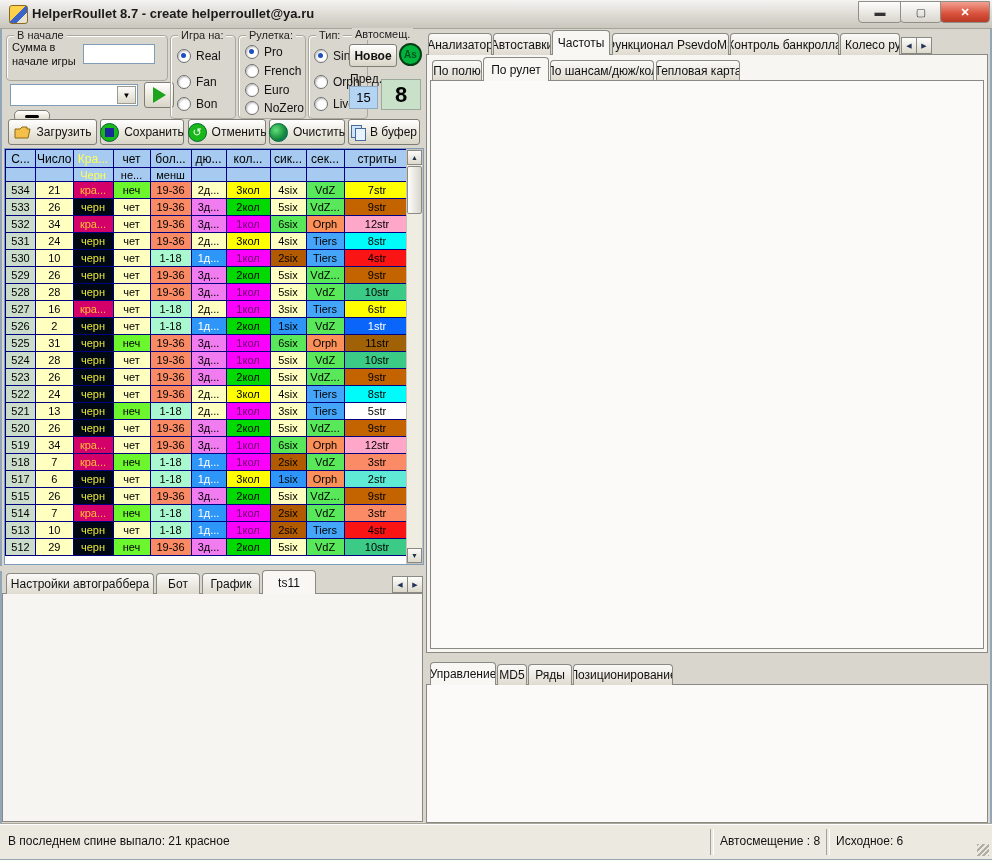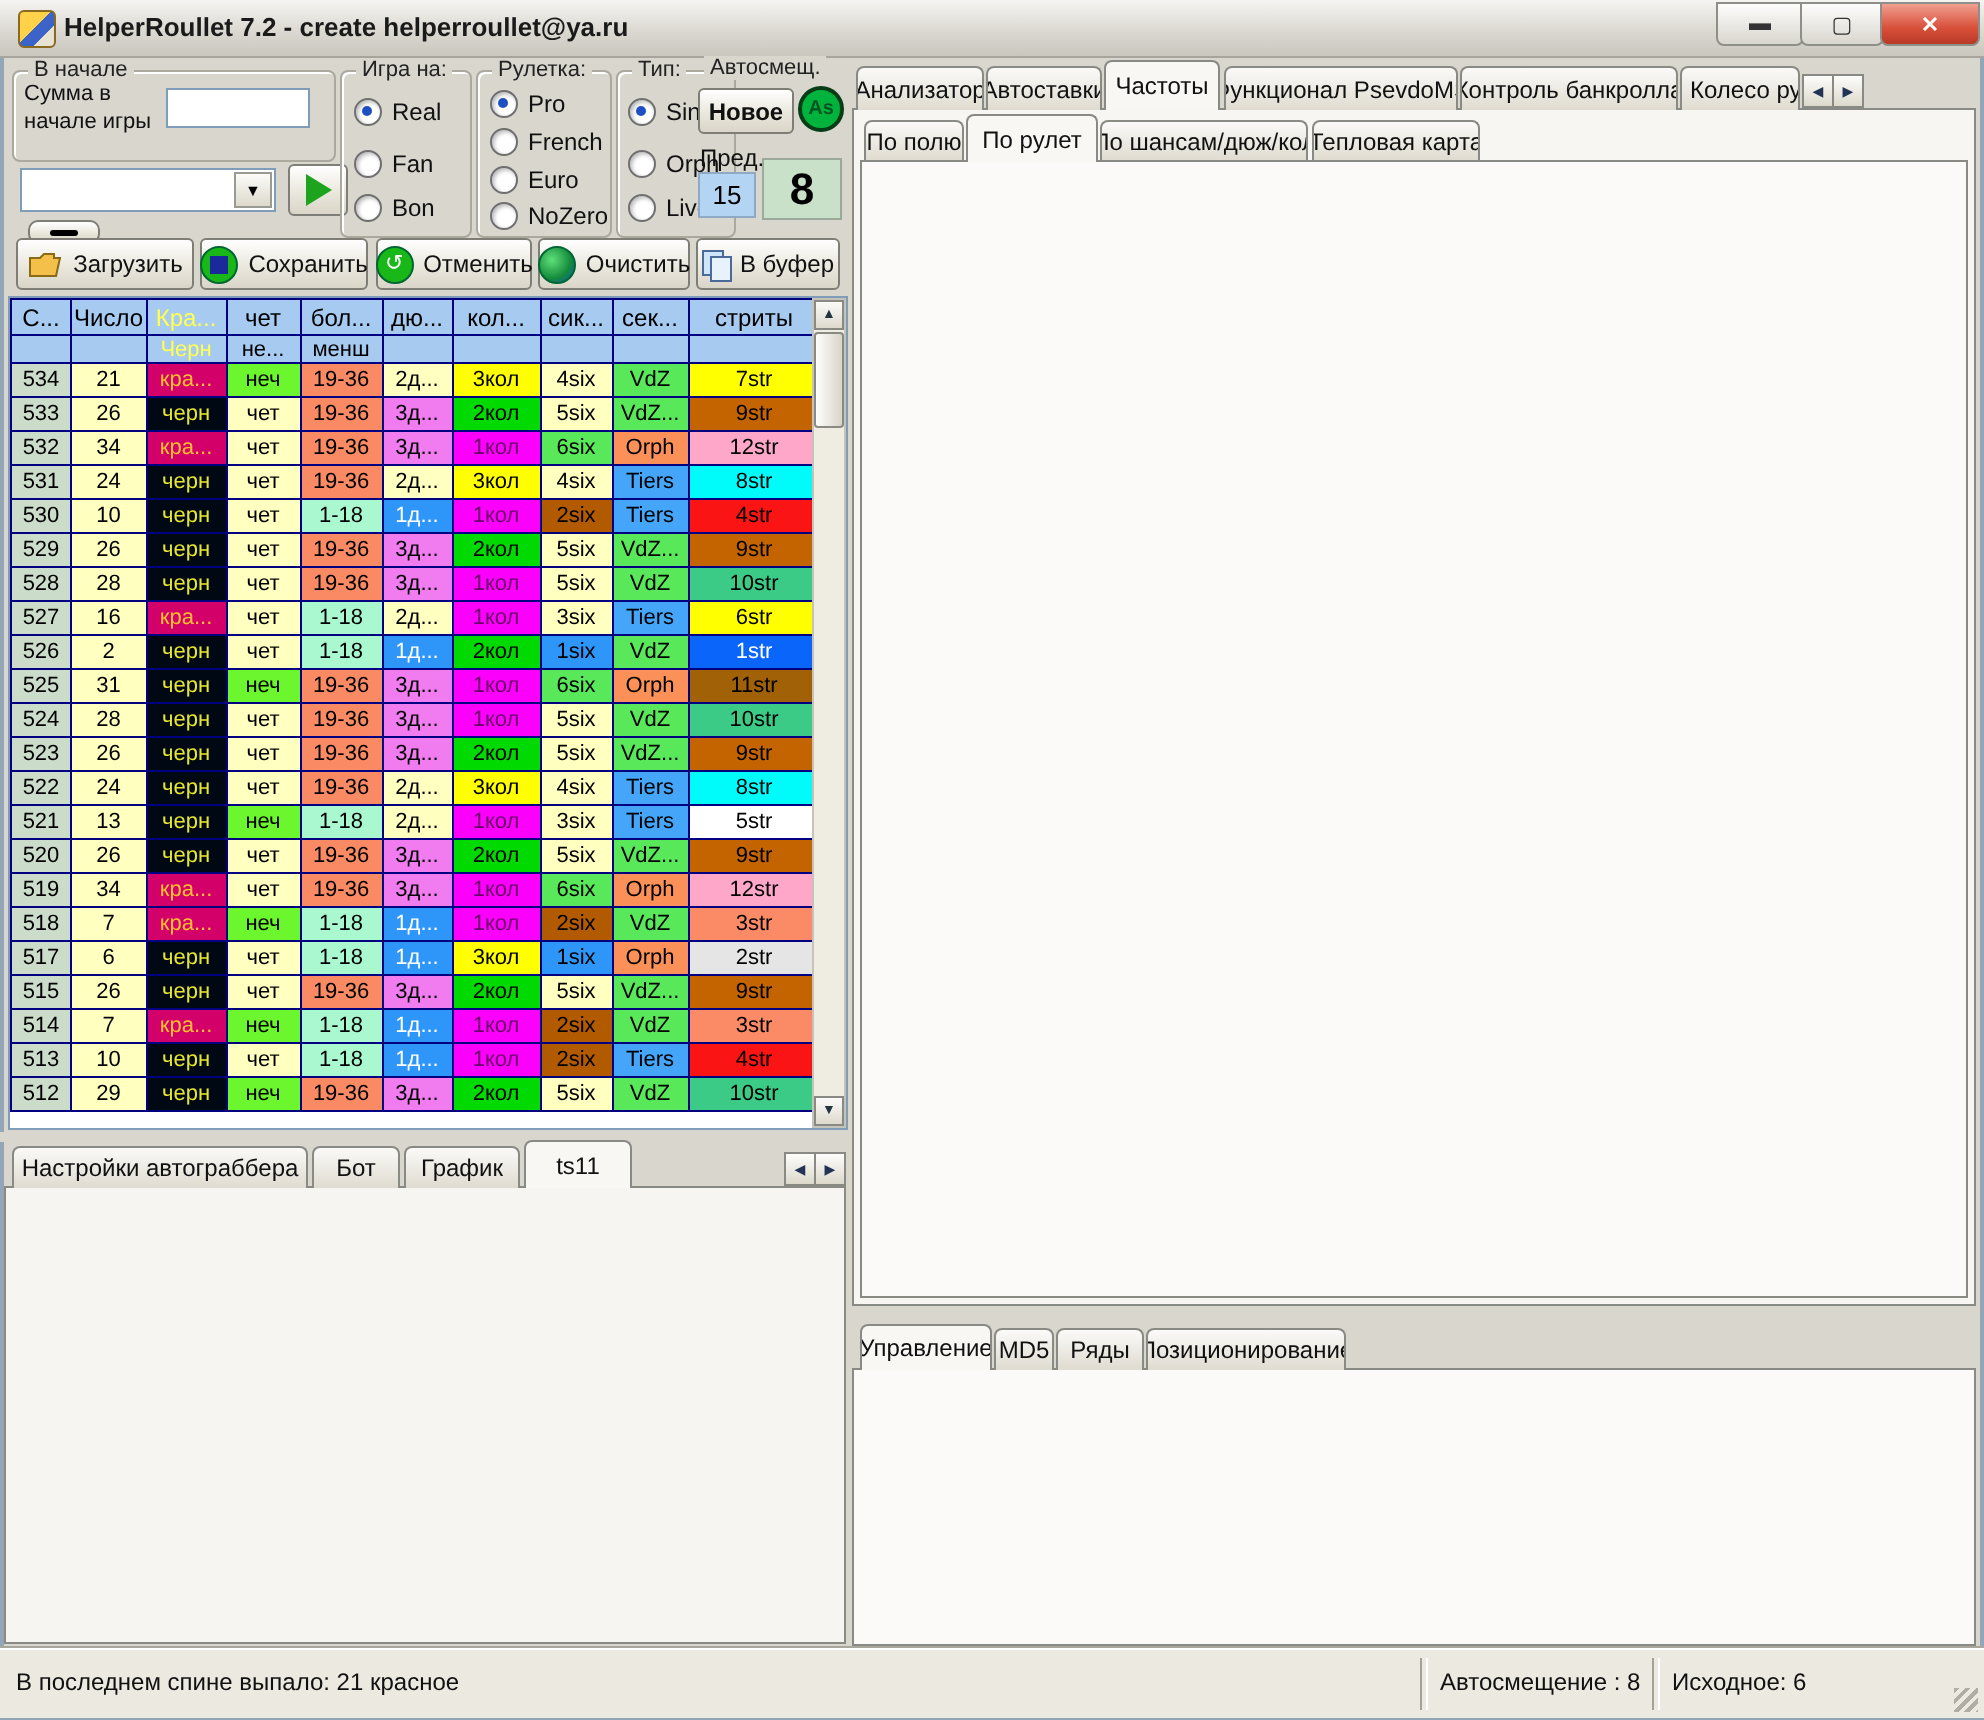--- a/index.html
+++ b/index.html
@@ -55,21 +55,21 @@
   .play-tri{width:0;height:0;border-top:8px solid transparent;border-bottom:8px solid transparent;border-left:13px solid #1EA31E;}
   .icon-circle{width:17px;height:17px;border-radius:50%;flex:none;}
 </style>
 </head>
 <body>
 
 <div id="frame"></div>
 
 <div id="titlebar">
   <div id="app-icon"></div>
-  <div id="title-text">HelperRoullet 7.2 - create helperroullet@ya.ru</div>
+  <div id="title-text">HelperRoullet 8.7 - create helperroullet@ya.ru</div>
   <div class="winbtn" style="left:858px;width:42px;">▬</div>
   <div class="winbtn" style="left:900px;width:40px;">▢</div>
   <div class="winbtn" id="btn-close" style="left:940px;width:48px;">✕</div>
 </div>
 
 <div class="group" style="left:6px;top:35px;width:160px;height:44px;">
   <span class="glabel">В начале</span>
   <div class="lbl" style="left:5px;top:5px;">Сумма в</div>
   <div class="lbl" style="left:5px;top:19px;">начале игры</div>
   <input class="field" style="left: 76px; top: 8px; width: 72px; height: 20px;" value="">
@@ -423,21 +423,21 @@
           <tr>
             <td class="c-spin">517</td>
             <td class="c-num">6</td>
             <td style="background:#000814;color:#E6E632">черн</td>
             <td style="background:#FFFFC0;color:#000">чет</td>
             <td style="background:#A9F8CF;color:#000">1-18</td>
             <td style="background:#2D96F8;color:#FFFFFF">1д...</td>
             <td style="background:#FFFF00;color:#000">3кол</td>
             <td style="background:#2D96F8;color:#000">1six</td>
             <td style="background:#FB9159;color:#000">Orph</td>
-            <td style="background:#e5e5e5;color:#000">2str</td>
+            <td style="background:#5eead4;color:#000">2str</td>
           </tr>
           <tr>
             <td class="c-spin">515</td>
             <td class="c-num">26</td>
             <td style="background:#000814;color:#E6E632">черн</td>
             <td style="background:#FFFFC0;color:#000">чет</td>
             <td style="background:#F98A64;color:#000">19-36</td>
             <td style="background:#F07CF0;color:#000">3д...</td>
             <td style="background:#00DA00;color:#000">2кол</td>
             <td style="background:#FFFFC0;color:#000">5six</td>

